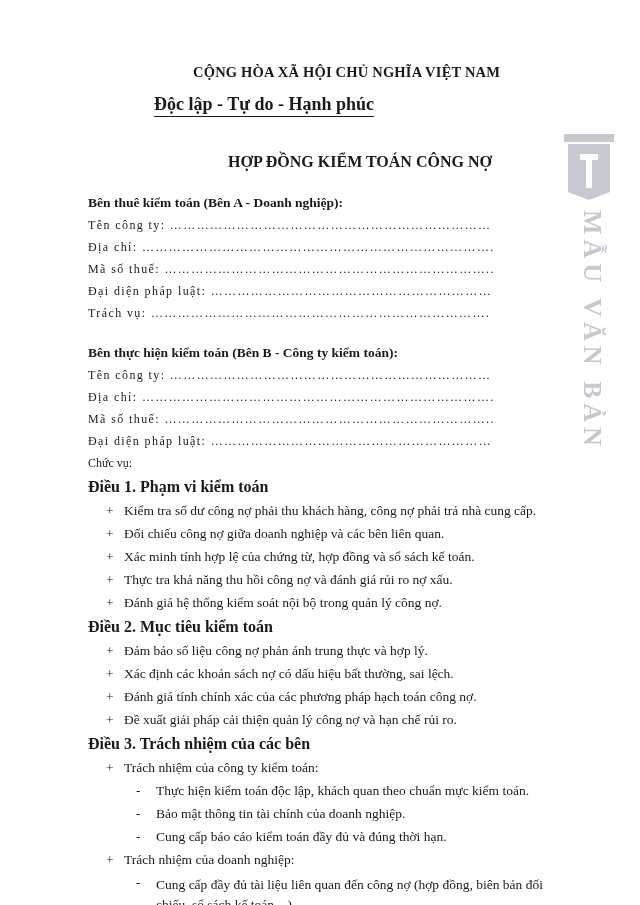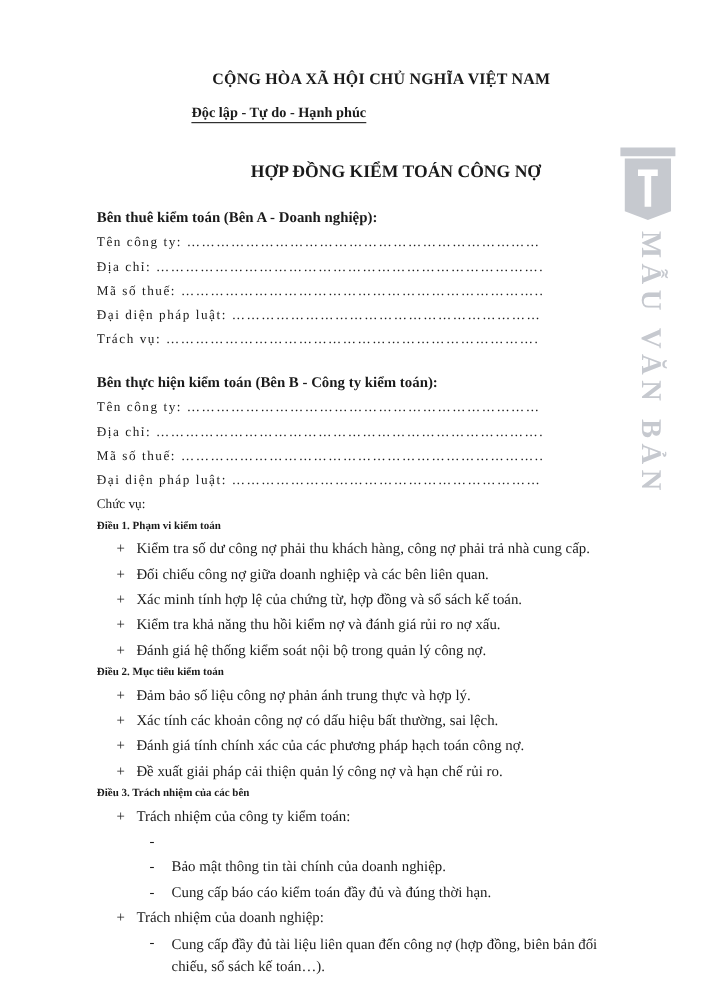--- a/index.html
+++ b/index.html
@@ -73,24 +73,24 @@
   .nation-line {
     font-weight: 700;
     font-size: 14.5px;
     letter-spacing: 0.2px;
     white-space: nowrap;
     margin-left: 105px;
     text-align: left;
   }
   .motto-line {
     font-weight: 700;
-    font-size: 13px;
+    font-size: 18px;
     white-space: nowrap;
     margin-top: 13px;
-    margin-left: 86px;
+    margin-left: 66px;
     text-align: left;
     display: inline-block;
     border-bottom: 1px solid #1a1a1a;
     padding-bottom: 1px;
   }
   .motto-wrap { text-align: left; }
 
   .doc-title {
     font-weight: 700;
     font-size: 16px;
@@ -113,21 +113,21 @@
     margin: 7px 0;
     white-space: nowrap;
     overflow: hidden;
   }
   .dots {
     letter-spacing: 1.4px;
   }
 
   .art-head {
     font-weight: 700;
-    font-size: 10px;
+    font-size: 16px;
     margin-top: 1px;
     margin-bottom: 2px;
     white-space: nowrap;
   }
 
   .bullet-row {
     display: flex;
     align-items: flex-start;
     font-size: 13.5px;
     margin: 7px 0 7px 0;
@@ -210,52 +210,53 @@
     <div class="bullet-row">
       <span class="mark">+</span>
       <span class="txt">Đối chiếu công nợ giữa doanh nghiệp và các bên liên quan.</span>
     </div>
     <div class="bullet-row">
       <span class="mark">+</span>
       <span class="txt">Xác minh tính hợp lệ của chứng từ, hợp đồng và sổ sách kế toán.</span>
     </div>
     <div class="bullet-row">
       <span class="mark">+</span>
-      <span class="txt">Kiểm tra khả năng thu hồi kiểm nợ và đánh giá rủi ro nợ xấu.</span>
+      <span class="txt">Thực tra khả năng thu hồi công nợ và đánh giá rủi ro nợ xấu.</span>
     </div>
     <div class="bullet-row">
       <span class="mark">+</span>
       <span class="txt">Đánh giá hệ thống kiểm soát nội bộ trong quản lý công nợ.</span>
     </div>
 
     <div class="art-head">Điều 2. Mục tiêu kiểm toán</div>
     <div class="bullet-row">
       <span class="mark">+</span>
       <span class="txt">Đảm bảo số liệu công nợ phản ánh trung thực và hợp lý.</span>
     </div>
     <div class="bullet-row">
       <span class="mark">+</span>
-      <span class="txt">Xác tính các khoản công nợ có dấu hiệu bất thường, sai lệch.</span>
+      <span class="txt">Xác định các khoản sách nợ có dấu hiệu bất thường, sai lệch.</span>
     </div>
     <div class="bullet-row">
       <span class="mark">+</span>
       <span class="txt">Đánh giá tính chính xác của các phương pháp hạch toán công nợ.</span>
     </div>
     <div class="bullet-row">
       <span class="mark">+</span>
       <span class="txt">Đề xuất giải pháp cải thiện quản lý công nợ và hạn chế rủi ro.</span>
     </div>
 
     <div class="art-head">Điều 3. Trách nhiệm của các bên</div>
     <div class="bullet-row">
       <span class="mark">+</span>
       <span class="txt">Trách nhiệm của công ty kiểm toán:</span>
     </div>
     <div class="sub-row">
       <span class="mark">-</span>
+      <span class="txt">Thực hiện kiểm toán độc lập, khách quan theo chuẩn mực kiểm toán.</span>
     </div>
     <div class="sub-row">
       <span class="mark">-</span>
       <span class="txt">Bảo mật thông tin tài chính của doanh nghiệp.</span>
     </div>
     <div class="sub-row">
       <span class="mark">-</span>
       <span class="txt">Cung cấp báo cáo kiểm toán đầy đủ và đúng thời hạn.</span>
     </div>
     <div class="bullet-row">

